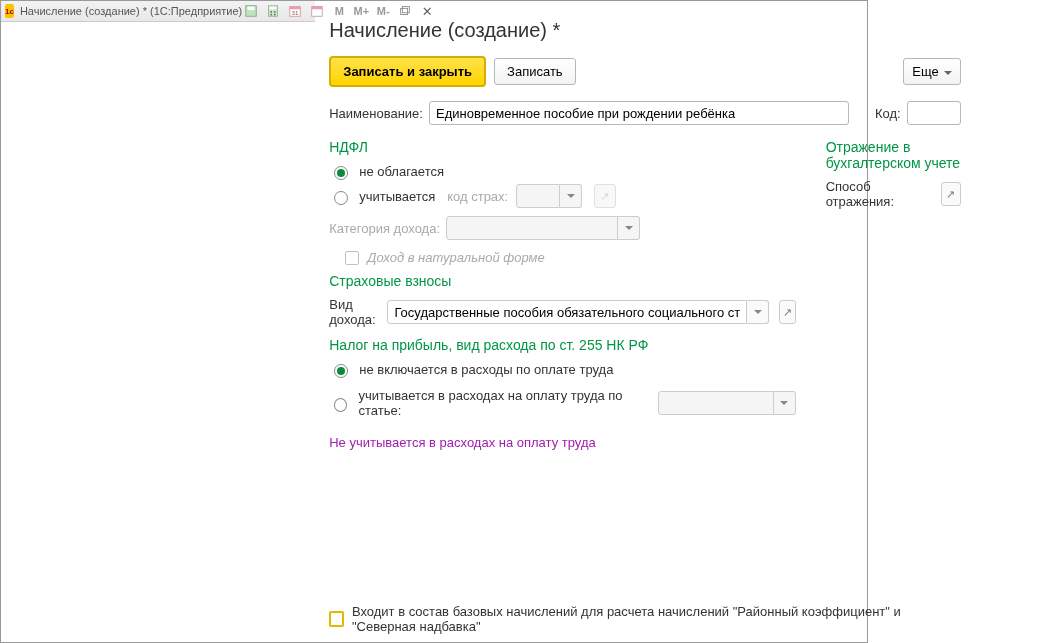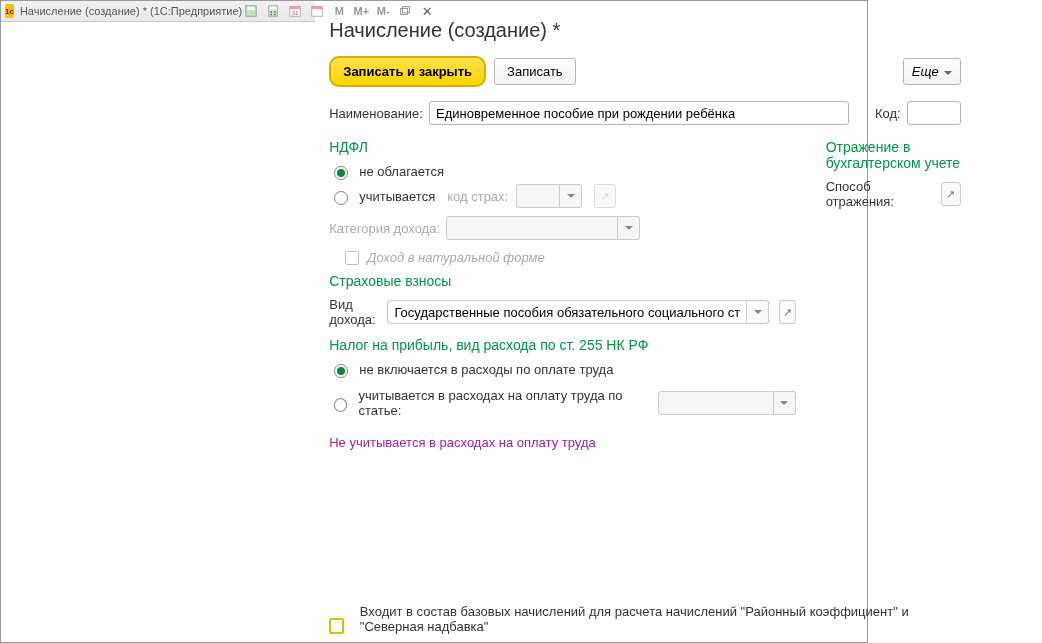--- a/index.html
+++ b/index.html
@@ -10,22 +10,22 @@
   .titlebar .title-text { flex: 0 0 auto; }
   .titlebar .spacer { flex: 1 1 auto; }
   .titlebar .winicons { display:flex; gap:4px; align-items:center; }
   .titlebar .ti { width:18px; height:16px; display:inline-flex; align-items:center; justify-content:center; color:#999; font-size:11px; cursor:default; }
   .titlebar .ti.m { font-weight:bold; }
   .titlebar .ti.close { color:#666; font-size:13px;}
   .content { flex:1 1 auto; padding: 12px 14px 8px 14px; position:relative; display:flex; flex-direction:column; }
   h1.page-title { font-size: 20px; font-weight: normal; margin: 6px 0 14px 0; color:#333; }
   .toolbar { display:flex; align-items:center; gap:8px; margin-bottom:14px; }
   .btn { border:1px solid #b7b7b7; background:linear-gradient(#fff,#f3f3f3); border-radius:3px; padding:5px 12px; font-size:13px; cursor:pointer; }
-  .btn-primary { background:linear-gradient(#ffe24a,#ffd400); border:2px solid #d6ad00; font-weight:bold; padding:6px 12px; border-radius:10px; }
-  .btn-more { padding:5px 8px;font-style:italic; }
+  .btn-primary { background:linear-gradient(#ffe24a,#ffd400); border:2px solid #d6ad00; font-weight:bold; padding:6px 12px; border-radius:4px; }
+  .btn-more { padding:5px 8px; }
   .btn-more::after { content:""; display:inline-block; margin-left:5px; border-top:4px solid #666; border-left:4px solid transparent; border-right:4px solid transparent; vertical-align:middle; }
   .toolbar .spacer { flex:1 1 auto; }
   .row { display:flex; align-items:center; gap:6px; margin-bottom:10px; }
   label.field-label { color:#333; }
   input.text { border:1px solid #b7b7b7; border-radius:3px; height:24px; padding:2px 6px; font-size:13px; background:#fff; }
   .columns { display:flex; gap:30px; align-items:flex-start; }
   .col { flex:1 1 50%; }
   .section-title { color:#009646; font-size:14px; margin:4px 0 8px 0; }
   .radio-row { display:flex; align-items:center; gap:8px; margin:4px 0; }
   .radio { appearance:none; width:14px; height:14px; border:1px solid #888; border-radius:50%; position:relative; background:#fff; cursor:pointer; }
@@ -33,21 +33,21 @@
   .muted { color:#aaa; }
   .combo { display:inline-flex; align-items:stretch; }
   .combo input { border:1px solid #ccc; border-radius:3px 0 0 3px; height:24px; padding:2px 6px; font-size:13px; background:#fff; }
   .combo .dd, .open-btn { border:1px solid #ccc; height:24px; width:22px; display:inline-flex; align-items:center; justify-content:center; background:#fafafa; cursor:pointer; }
   .combo .dd { border-left:none; border-radius:0 3px 3px 0; }
   .combo .dd::before { content:""; border-top:4px solid #888; border-left:4px solid transparent; border-right:4px solid transparent; }
   .open-btn { margin-left:4px; border-radius:3px; font-size:11px; color:#777; }
   .checkbox { width:14px; height:14px; border:1px solid #999; background:#fff; border-radius:2px; display:inline-block; vertical-align:middle; cursor:pointer; }
   .check-row { display:flex; align-items:center; gap:8px; margin:6px 16px;font-style:italic; }
   .note-red { color:#a21caf; margin-top:17px; }
-  .footer { margin-top:auto; display:flex; align-items:flex-end; gap:16px; padding-top:10px; }
+  .footer { margin-top:auto; display:flex; align-items:center; gap:8px; padding-top:10px; }
   .footer .checkbox { border:2px solid #e2b800; width:16px; height:16px; }
   .combo.disabled input, .combo.disabled .dd, .combo.disabled + .open-btn { background:#f5f5f5; color:#bbb; }
   .ti svg { width:14px; height:14px; }
 </style>
 </head>
 <body>
 
 <div class="window">
   <div class="titlebar">
     <span class="app-icon">

